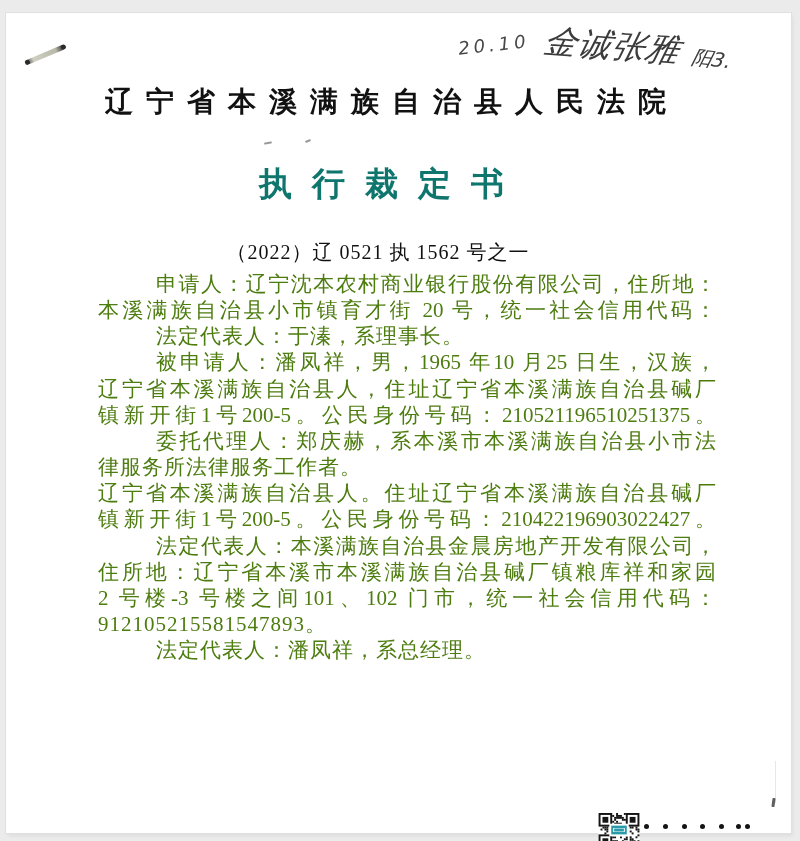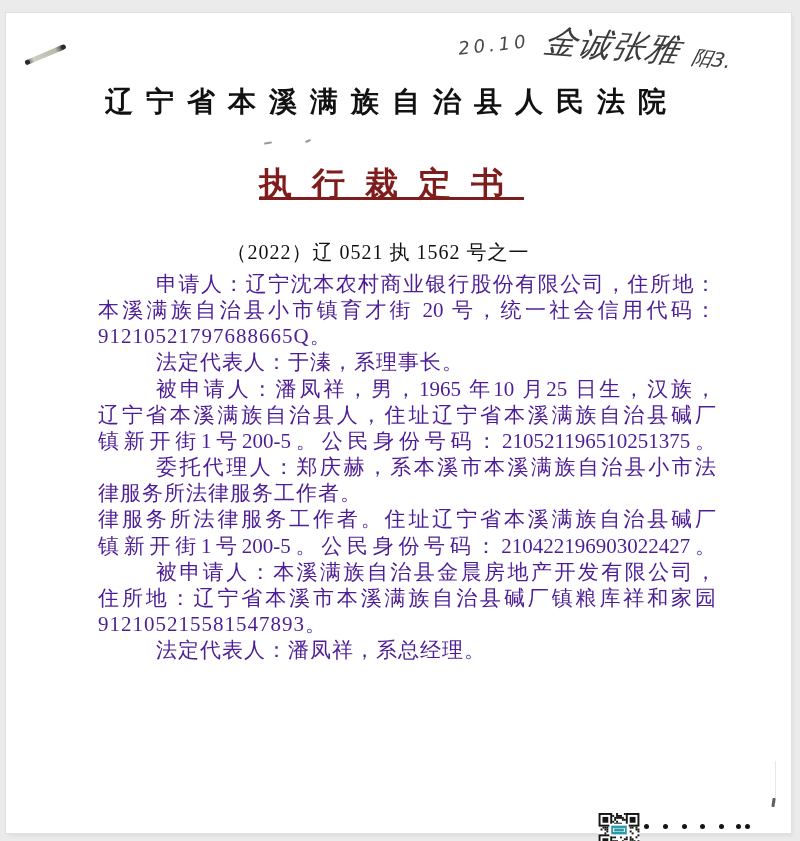--- a/index.html
+++ b/index.html
@@ -29,35 +29,35 @@
   #hw-date{left:452px;top:21px;font-size:18px;letter-spacing:4px;transform:rotate(-6deg);}
   #hw-signature{left:538px;top:11px;font-size:33px;letter-spacing:1px;color:#3c3c3c;transform:rotate(4deg) skewX(-9deg);}
   #hw-note{left:686px;top:33px;font-size:20px;color:#3c3c3c;transform:rotate(7deg) skewX(-6deg);}
   
   #court-name{
     position:absolute;left:99px;top:70px;font-size:28px;font-weight:700;
     letter-spacing:13px;color:#111;white-space:nowrap;
   }
   #doc-title{
     position:absolute;left:253px;top:149px;font-size:33px;font-weight:700;
-    letter-spacing:20px;color:#7f1d1d;white-space:nowrap;text-decoration:underline;
+    letter-spacing:20px;color:#0f766e;white-space:nowrap;
   }
   
   .smudge{position:absolute;background:#9a9a9a;height:2px;border-radius:1px;}
   #smudge1{left:258px;top:129px;width:8px;transform:rotate(-10deg);}
   #smudge2{left:299px;top:127px;width:6px;transform:rotate(-22deg);}
   
   #case-number{
     position:absolute;left:92px;top:226px;width:560px;text-align:center;
     font-size:20px;letter-spacing:1px;color:#111;white-space:nowrap;
   }
   
   #document-body{
     position:absolute;left:92px;top:258px;width:618px;
-    font-size:21px;line-height:26.15px;color:#4c1d95;
+    font-size:21px;line-height:26.15px;color:#4d7c0f;
   }
   .line{min-height:26.15px;}
   .line.fill{text-align:justify;text-align-last:justify;}
   .line.plain{white-space:nowrap;letter-spacing:1px;}
   .line.indent{text-indent:58px;}
   
   #crease{position:absolute;left:769px;top:748px;width:1px;height:42px;background:#e9e7e3;}
   #edge-mark{position:absolute;left:766px;top:785px;width:3px;height:9px;background:#5f5f5f;border-radius:1px;transform:rotate(8deg);}
   
   #qr{position:absolute;left:592px;top:800px;width:42px;height:35px;}
@@ -79,31 +79,31 @@
   <div id="smudge1" class="smudge"></div>
   <div id="smudge2" class="smudge"></div>
 
   <div id="doc-title">执行裁定书</div>
 
   <div id="case-number">（2022）辽 0521 执 1562 号之一</div>
 
   <div id="document-body">
       <div class="line fill indent">申请人：辽宁沈本农村商业银行股份有限公司，住所地：</div>
       <div class="line fill">本溪满族自治县小市镇育才街 20 号，统一社会信用代码：</div>
-      <div class="line plain">91210521797688665Q。</div>
       <div class="line plain indent">法定代表人：于溱，系理事长。</div>
       <div class="line fill indent">被申请人：潘凤祥，男，1965 年10 月25 日生，汉族，</div>
       <div class="line fill">辽宁省本溪满族自治县人，住址辽宁省本溪满族自治县碱厂</div>
       <div class="line fill">镇新开街1号200-5。公民身份号码：210521196510251375。</div>
       <div class="line fill indent">委托代理人：郑庆赫，系本溪市本溪满族自治县小市法</div>
       <div class="line plain">律服务所法律服务工作者。</div>
-      <div class="line fill">律服务所法律服务工作者。住址辽宁省本溪满族自治县碱厂</div>
+      <div class="line fill">辽宁省本溪满族自治县人。住址辽宁省本溪满族自治县碱厂</div>
       <div class="line fill">镇新开街1号200-5。公民身份号码：210422196903022427。</div>
-      <div class="line fill indent">被申请人：本溪满族自治县金晨房地产开发有限公司，</div>
+      <div class="line fill indent">法定代表人：本溪满族自治县金晨房地产开发有限公司，</div>
       <div class="line fill">住所地：辽宁省本溪市本溪满族自治县碱厂镇粮库祥和家园</div>
+      <div class="line fill">2 号楼-3 号楼之间101、102 门市，统一社会信用代码：</div>
       <div class="line plain">912105215581547893。</div>
       <div class="line plain indent">法定代表人：潘凤祥，系总经理。</div>
     </div>
 
   <div id="crease"></div>
   <div id="edge-mark"></div>
 
   <svg id="qr" viewBox="0 0 42 36" xmlns="http://www.w3.org/2000/svg">
       <rect x="0" y="0" width="42" height="36" fill="#ffffff"></rect>
       <rect x="18" y="0" width="2" height="2" fill="#151515"></rect>

